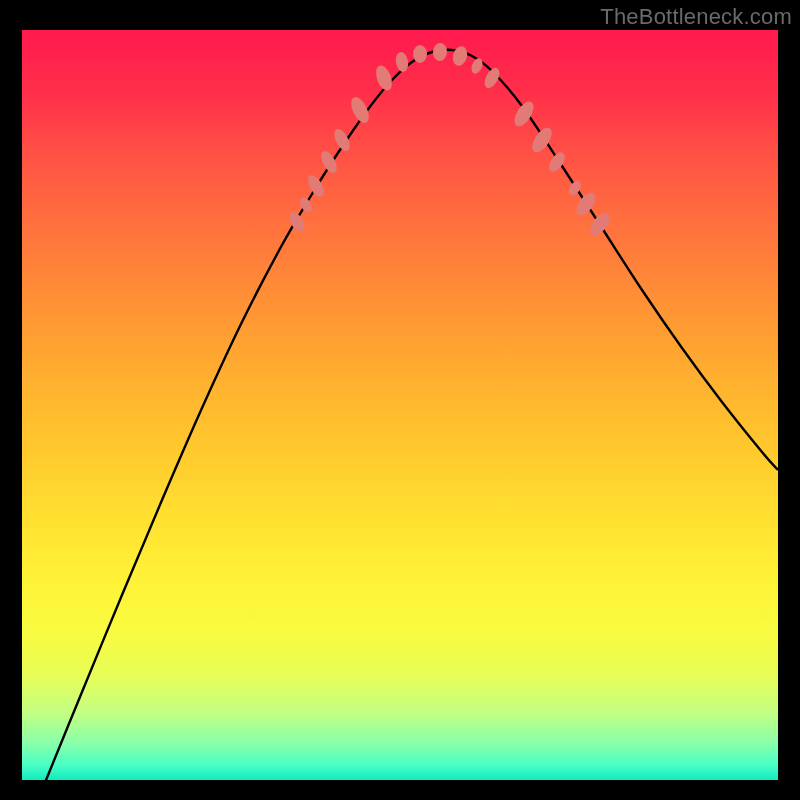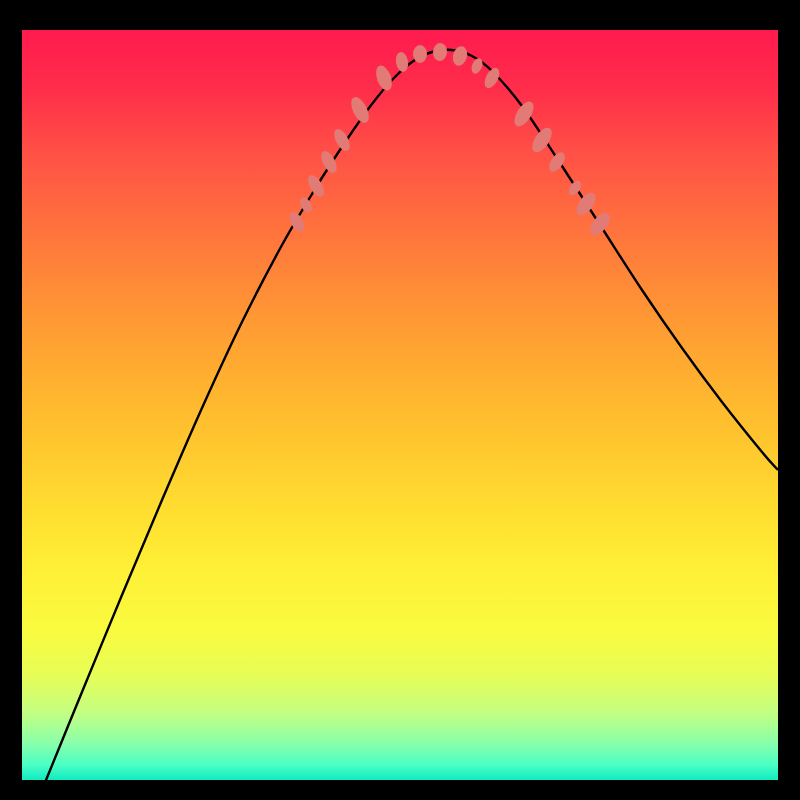--- a/index.html
+++ b/index.html
@@ -57,20 +57,21 @@
     top: 0;
     width: 100%;
     height: 100%;
     overflow: visible;
   }
 </style>
 </head>
 <body>
 
 <div class="outer-frame">
+  <div class="watermark">TheBottleneck.com</div>
   <div class="plot-area">
     <svg class="curve" viewBox="0 0 756 750" preserveAspectRatio="none">
       <g id="curve-path">
           <path d="M 22 755 C 28.333333333333332 739.5, 47 693.6666666666666, 60 662 C 73 630.3333333333334, 86.66666666666667 597, 100 565 C 113.33333333333333 533, 126.66666666666667 501.1666666666667, 140 470 C 153.33333333333334 438.8333333333333, 166.66666666666666 407.6666666666667, 180 378 C 193.33333333333334 348.3333333333333, 206.66666666666666 319.1666666666667, 220 292 C 233.33333333333334 264.8333333333333, 248.33333333333334 236.33333333333334, 260 215 C 271.6666666666667 193.66666666666666, 281.6666666666667 177.83333333333334, 290 164 C 298.3333333333333 150.16666666666666, 303.3333333333333 142.33333333333334, 310 132 C 316.6666666666667 121.66666666666667, 323.3333333333333 111.66666666666667, 330 102 C 336.6666666666667 92.33333333333333, 343.3333333333333 82.66666666666667, 350 74 C 356.6666666666667 65.33333333333333, 363.3333333333333 57, 370 50 C 376.6666666666667 43, 383.3333333333333 36.666666666666664, 390 32 C 396.6666666666667 27.333333333333332, 403.3333333333333 24, 410 22 C 416.6666666666667 20, 423.3333333333333 19.333333333333332, 430 20 C 436.6666666666667 20.666666666666668, 443.3333333333333 22.5, 450 26 C 456.6666666666667 29.5, 461.6666666666667 32.666666666666664, 470 41 C 478.3333333333333 49.333333333333336, 488.3333333333333 60.166666666666664, 500 76 C 511.6666666666667 91.83333333333333, 526.6666666666666 115.66666666666667, 540 136 C 553.3333333333334 156.33333333333334, 566.6666666666666 177.33333333333334, 580 198 C 593.3333333333334 218.66666666666666, 606.6666666666666 240, 620 260 C 633.3333333333334 280, 646.6666666666666 299.3333333333333, 660 318 C 673.3333333333334 336.6666666666667, 686.6666666666666 354.6666666666667, 700 372 C 713.3333333333334 389.3333333333333, 730.6666666666666 410.6666666666667, 740 422 C 749.3333333333334 433.3333333333333, 753.3333333333334 437, 756 440" fill="none" stroke="#000000" stroke-width="2.4"></path>
         </g>
       <g id="marker-group">
           <ellipse cx="275" cy="192" rx="6" ry="11" fill="#e27a76" transform="rotate(-30 275 192)"></ellipse>
           <ellipse cx="284" cy="175" rx="5" ry="8" fill="#e27a76" transform="rotate(-30 284 175)"></ellipse>
           <ellipse cx="294" cy="156" rx="6" ry="12" fill="#e27a76" transform="rotate(-30 294 156)"></ellipse>
           <ellipse cx="307" cy="132" rx="6" ry="12" fill="#e27a76" transform="rotate(-28 307 132)"></ellipse>

